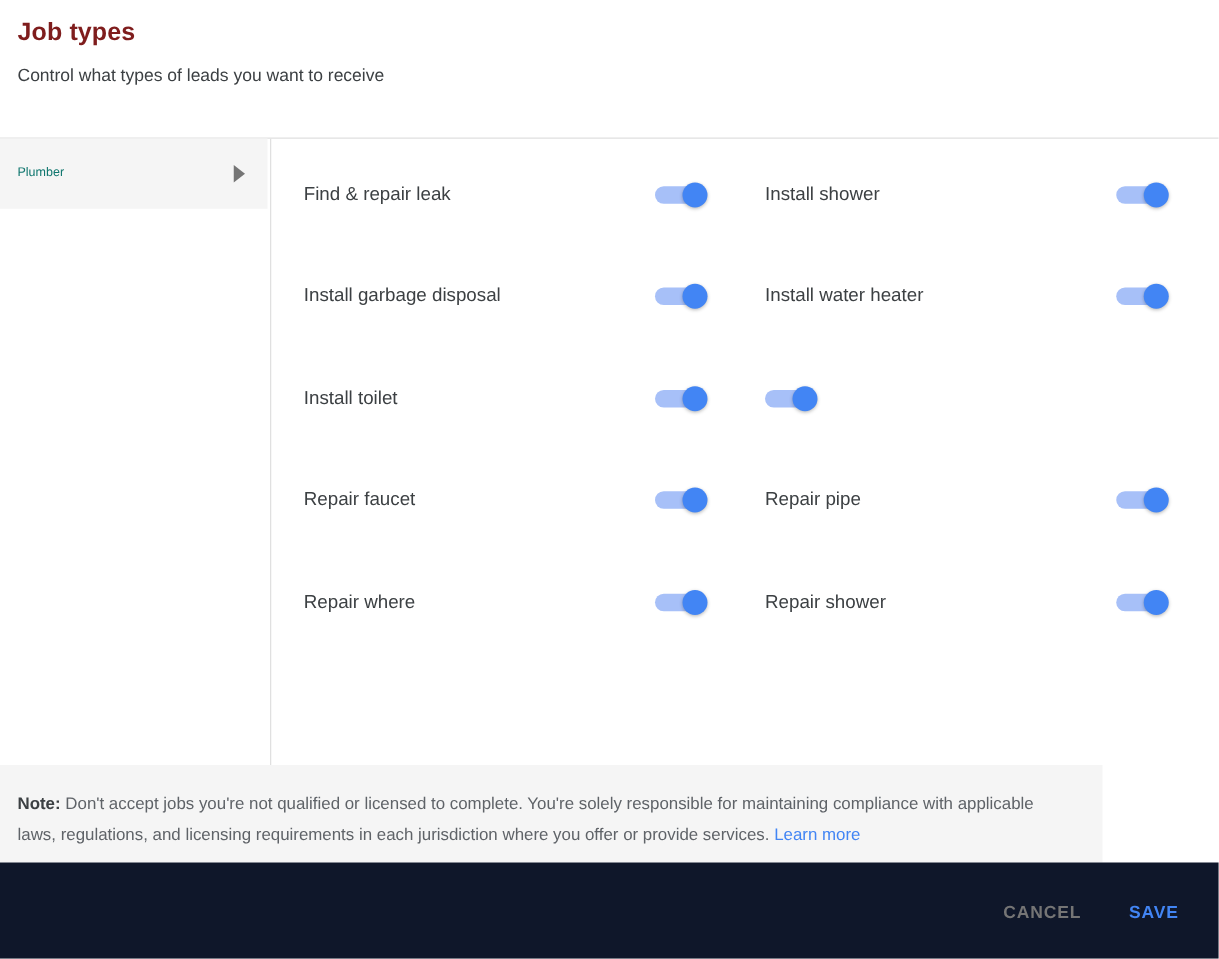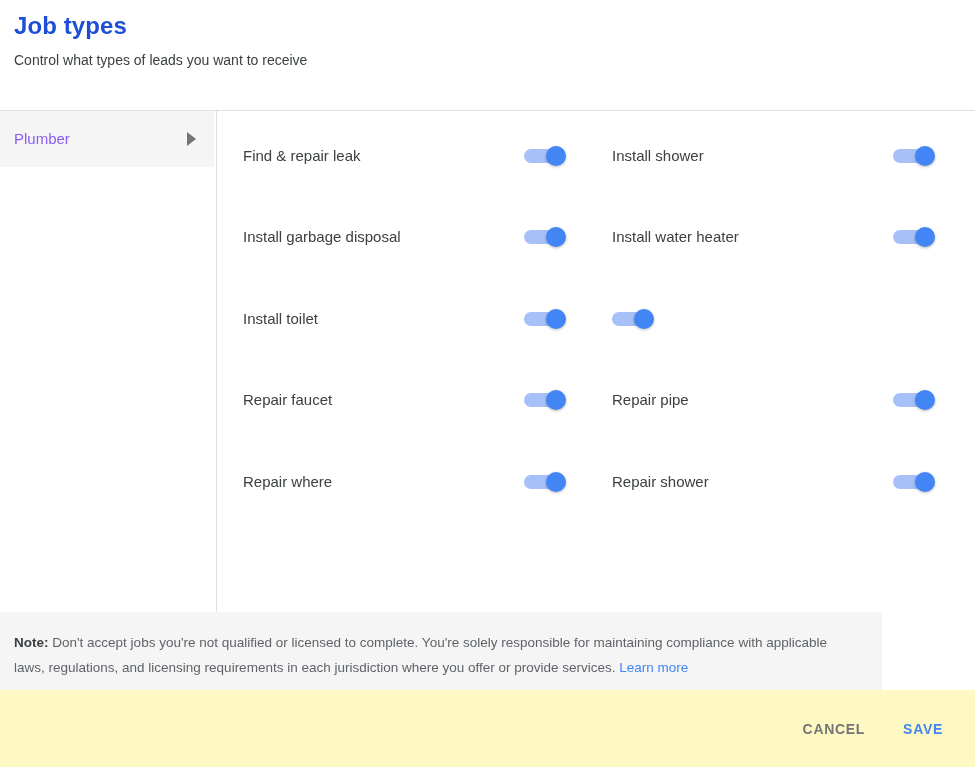--- a/index.html
+++ b/index.html
@@ -16,23 +16,23 @@
     position: relative;
   }
 
   
   .header {
     padding: 14px 0 0 14px;
     height: 96px;
     box-sizing: border-box;
   }
   .page-title {
-    font-size: 24px;
+    font-size: 20px;
     font-weight: bold;
-    color: #1d4ed8;
+    color: #7f1d1d;
     letter-spacing: 0.1px;
     margin: 0 0 12px 0;
     line-height: 24px;
   }
   .page-subtitle {
     font-size: 14px;
     color: #3c4043;
     margin: 0;
     line-height: 20px;
   }
@@ -67,22 +67,22 @@
     display: flex;
     align-items: center;
     justify-content: space-between;
     height: 56px;
     padding: 0 14px 0 14px;
     box-sizing: border-box;
     background: #f5f5f5;
     cursor: pointer;
   }
   .sidebar-item-label {
-    font-size: 15px;
-    color: #8b5cf6;
+    font-size: 10px;
+    color: #0f766e;
     line-height: 20px;
   }
   .arrow-right {
     width: 0;
     height: 0;
     border-top: 7px solid transparent;
     border-bottom: 7px solid transparent;
     border-left: 9px solid #757575;
     margin-right: 4px;
   }
@@ -173,21 +173,21 @@
     text-decoration: none;
   }
 
   
   .footer {
     position: absolute;
     left: 0;
     top: 690px;
     width: 975px;
     height: 77px;
-    background: #fef9c3;
+    background: #0f172a;
     display: flex;
     align-items: center;
     justify-content: flex-end;
     padding-right: 16px;
     box-sizing: border-box;
   }
   .btn {
     background: none;
     border: none;
     font-family: "Liberation Sans", sans-serif;

